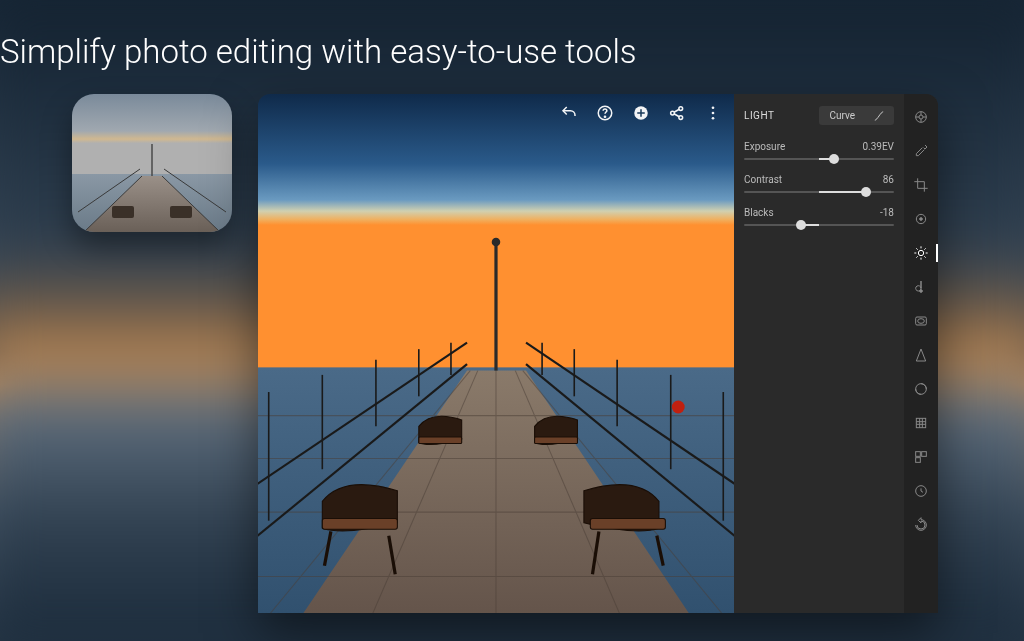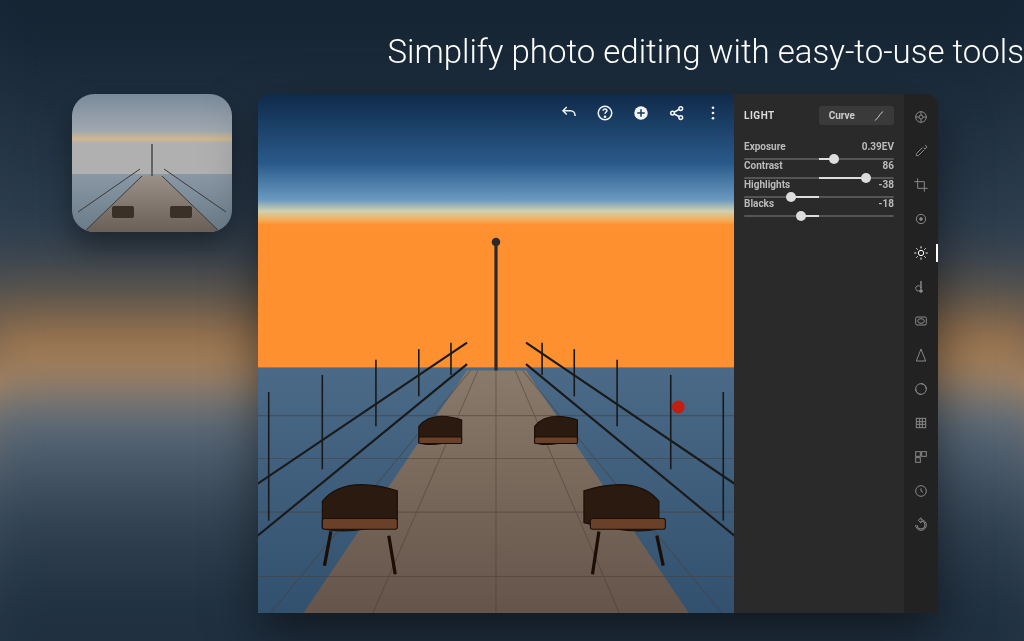--- a/index.html
+++ b/index.html
@@ -16,21 +16,21 @@
   position: absolute;
   inset: -20px;
   background: linear-gradient(180deg, #12202e 0%, #1e2e3e 18%, #304050 40%, #8a6a4a 52%, #d09050 56%, #607080 62%, #304050 80%, #182838 100%);
   filter: blur(28px);
 }
 .headline {
   position: absolute;
   top: 32px;
   left: 0;
   right: 0;
-  text-align: right;
+  text-align: left;
   font-size: 33px;
   font-weight: 300;
   color: #fff;
 }
 .thumb {
   position: absolute;
   top: 94px;
   left: 72px;
   width: 160px;
   height: 138px;
@@ -41,21 +41,20 @@
 .app-window {
   position: absolute;
   top: 94px;
   left: 258px;
   width: 680px;
   height: 519px;
   border-radius: 12px 12px 0 0;
   overflow: hidden;
   box-shadow: 0 20px 50px rgba(0,0,0,0.5);
   display: flex;
-  font-weight: bold;
 }
 .canvas {
   flex: 1;
   position: relative;
   overflow: hidden;
 }
 .sky-canvas {
   position: absolute;
   inset: 0;
 }
@@ -96,20 +95,21 @@
   padding: 4px 10px;
   font-size: 10px;
   color: #ccc;
   display: flex;
   align-items: center;
   gap: 19px;
   cursor: pointer;
 }
 .curve-btn svg { width: 10px; height: 10px; }
 .slider-row {
+  margin-bottom: 14px;
 }
 .slider-labels {
   display: flex;
   justify-content: space-between;
   font-size: 10px;
   color: #bbb;
   margin-bottom: 6px;
 }
 .slider-track {
   position: relative;
@@ -354,30 +354,20 @@
               <span>Contrast</span>
               <span>86</span>
             </div>
             <div class="slider-track">
               <div class="slider-fill" style="left: 50%; width: 31%;"></div>
               <div class="slider-thumb" style="left: 81%;"></div>
             </div>
           </div>
           <div class="slider-row">
             <div class="slider-labels">
-              <span>Highlights</span>
-              <span>-38</span>
-            </div>
-            <div class="slider-track">
-              <div class="slider-fill" style="left: 31%; width: 19%;"></div>
-              <div class="slider-thumb" style="left: 31%;"></div>
-            </div>
-          </div>
-          <div class="slider-row">
-            <div class="slider-labels">
               <span>Blacks</span>
               <span>-18</span>
             </div>
             <div class="slider-track">
               <div class="slider-fill" style="left: 38%; width: 12%;"></div>
               <div class="slider-thumb" style="left: 38%;"></div>
             </div>
           </div>
         </div>
     </div>

